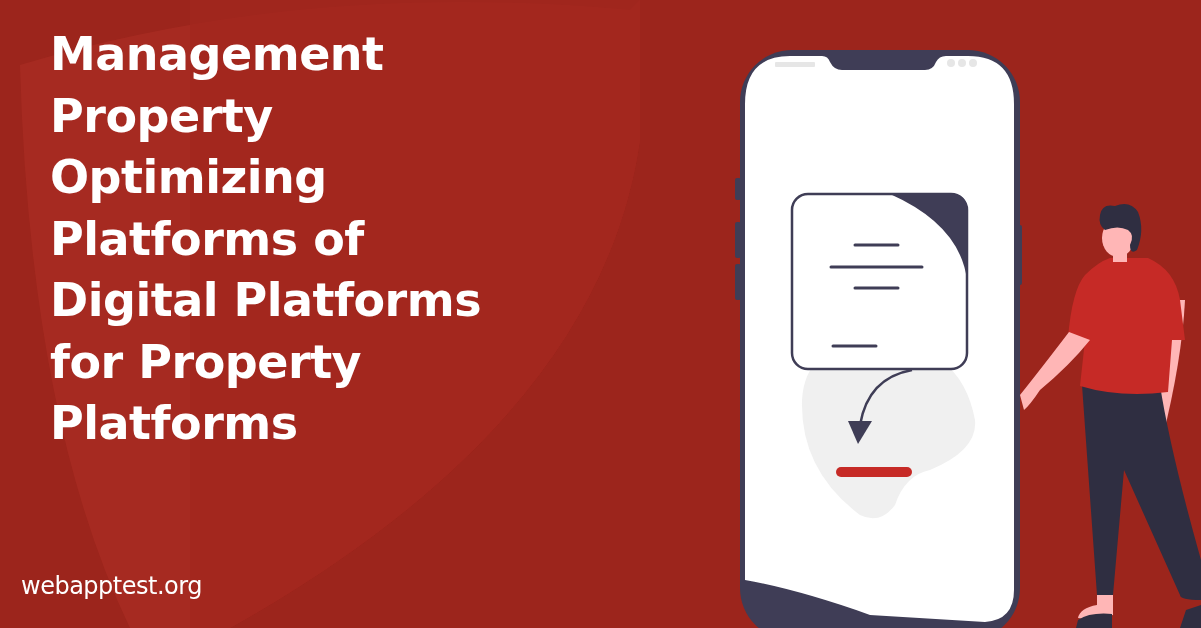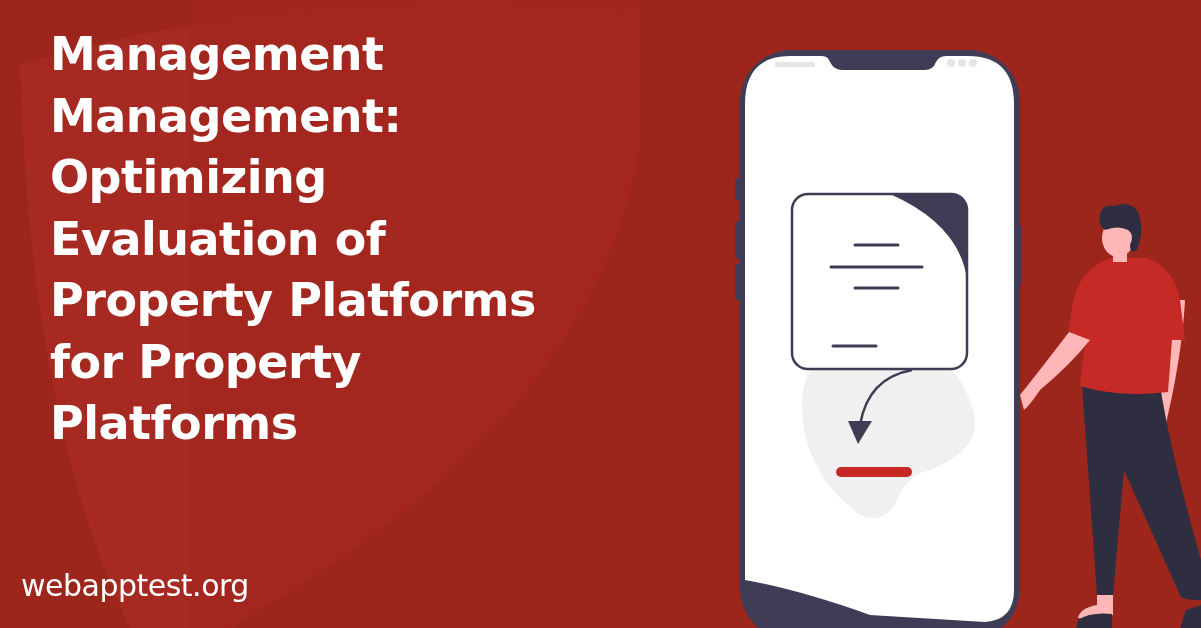--- a/index.html
+++ b/index.html
@@ -1,36 +1,36 @@
 <!DOCTYPE html>
 <html><head>
   <meta charset="utf-8">
   <style>
     html, body { margin: 0; padding: 0; }
     body { width: 1201px; height: 628px; overflow: hidden; background: #9c251c; position: relative; font-family: "DejaVu Sans", sans-serif; }
     .bg-shield { position: absolute; left: 0; top: 0; width: 1201px; height: 628px; }
     .title { position: absolute; left: 50px; top: 24px; margin: 0; color: #ffffff; font-family: "DejaVu Sans", sans-serif; font-weight: bold; font-size: 46px; line-height: 61.5px; letter-spacing: -0.5px; }
     .title span { display: block; white-space: nowrap; }
-    .site { position: absolute; left: 21px; top: 570px; color: #ffffff; font-family: "DejaVu Sans", sans-serif; font-size: 30px; line-height: 32px; letter-spacing: -0.5px; }
+    .site { position: absolute; left: 21px; top: 570px; color: #ffffff; font-family: "DejaVu Sans", sans-serif; font-size: 24px; line-height: 32px; letter-spacing: -0.5px; }
     .illus { position: absolute; left: 0; top: 0; width: 1201px; height: 628px; }
   </style>
 </head>
 <body>
 
 <svg class="bg-shield" viewBox="0 0 1201 628">
   <path d="M20 65 Q 300 -20 630 10 L 640 0 L 640 140 Q 600 420 230 628 L 130 628 Q 30 420 20 65 Z" fill="#a82b22" opacity="0.85"></path>
   <path d="M190 0 L 640 0 L 640 140 Q 600 420 230 628 L 190 628 Z" fill="#a3271e" opacity="0.7"></path>
 </svg>
 
 <h1 class="title">
   <span>Management</span>
-  <span>Management:</span>
+  <span>Property</span>
   <span>Optimizing</span>
-  <span>Evaluation of</span>
-  <span>Property Platforms</span>
+  <span>Platforms of</span>
+  <span>Digital Platforms</span>
   <span>for Property</span>
   <span>Platforms</span>
 </h1>
 
 <div class="site">webapptest.org</div>
 
 <svg class="illus" viewBox="0 0 1201 628">
 
   <g>
     <rect x="735" y="178" width="6" height="22" rx="2" fill="#3f3d56"></rect>

